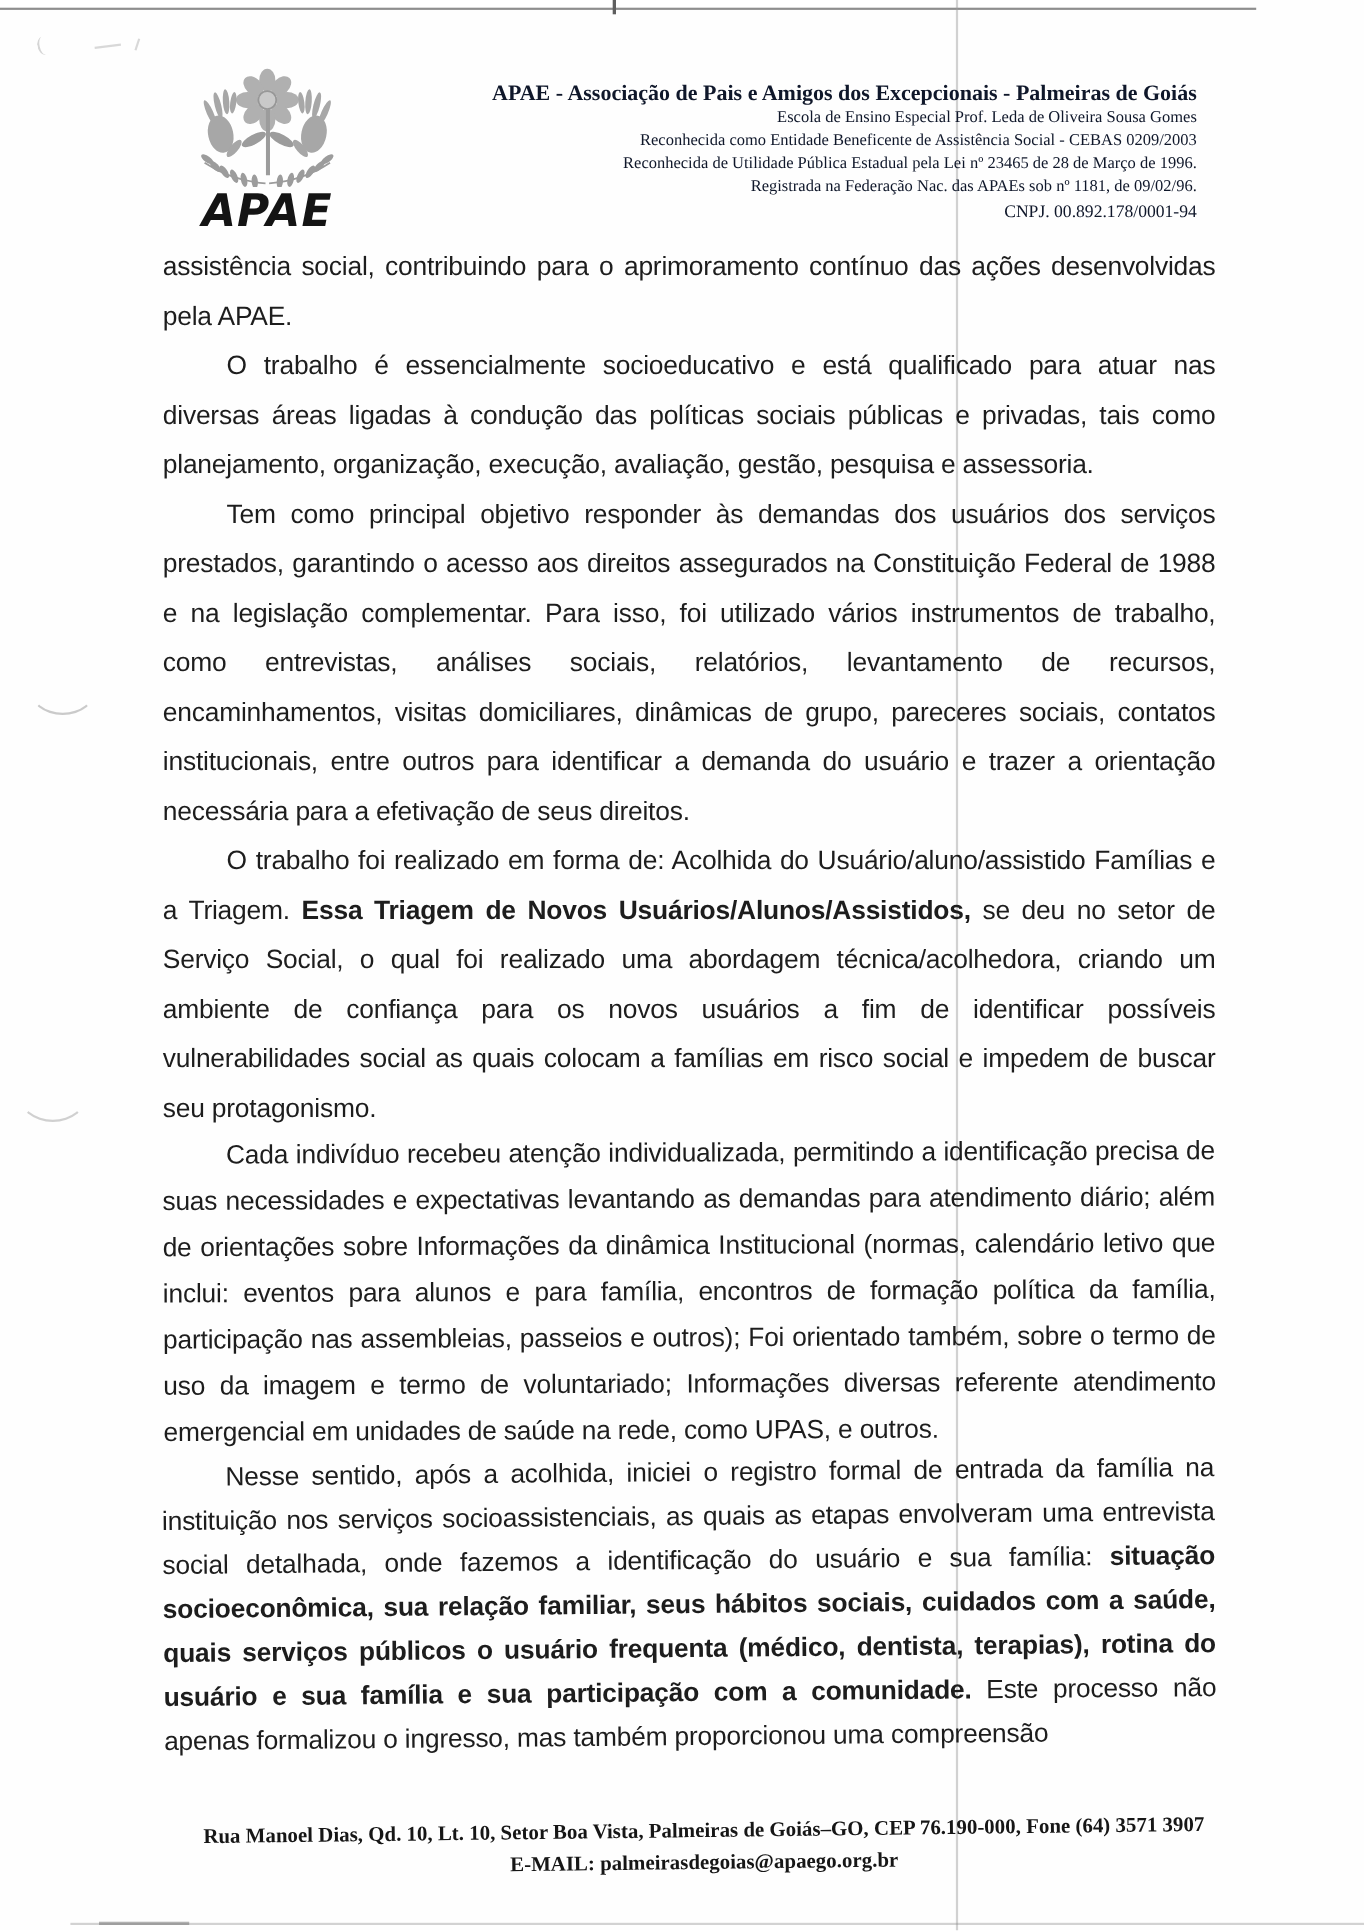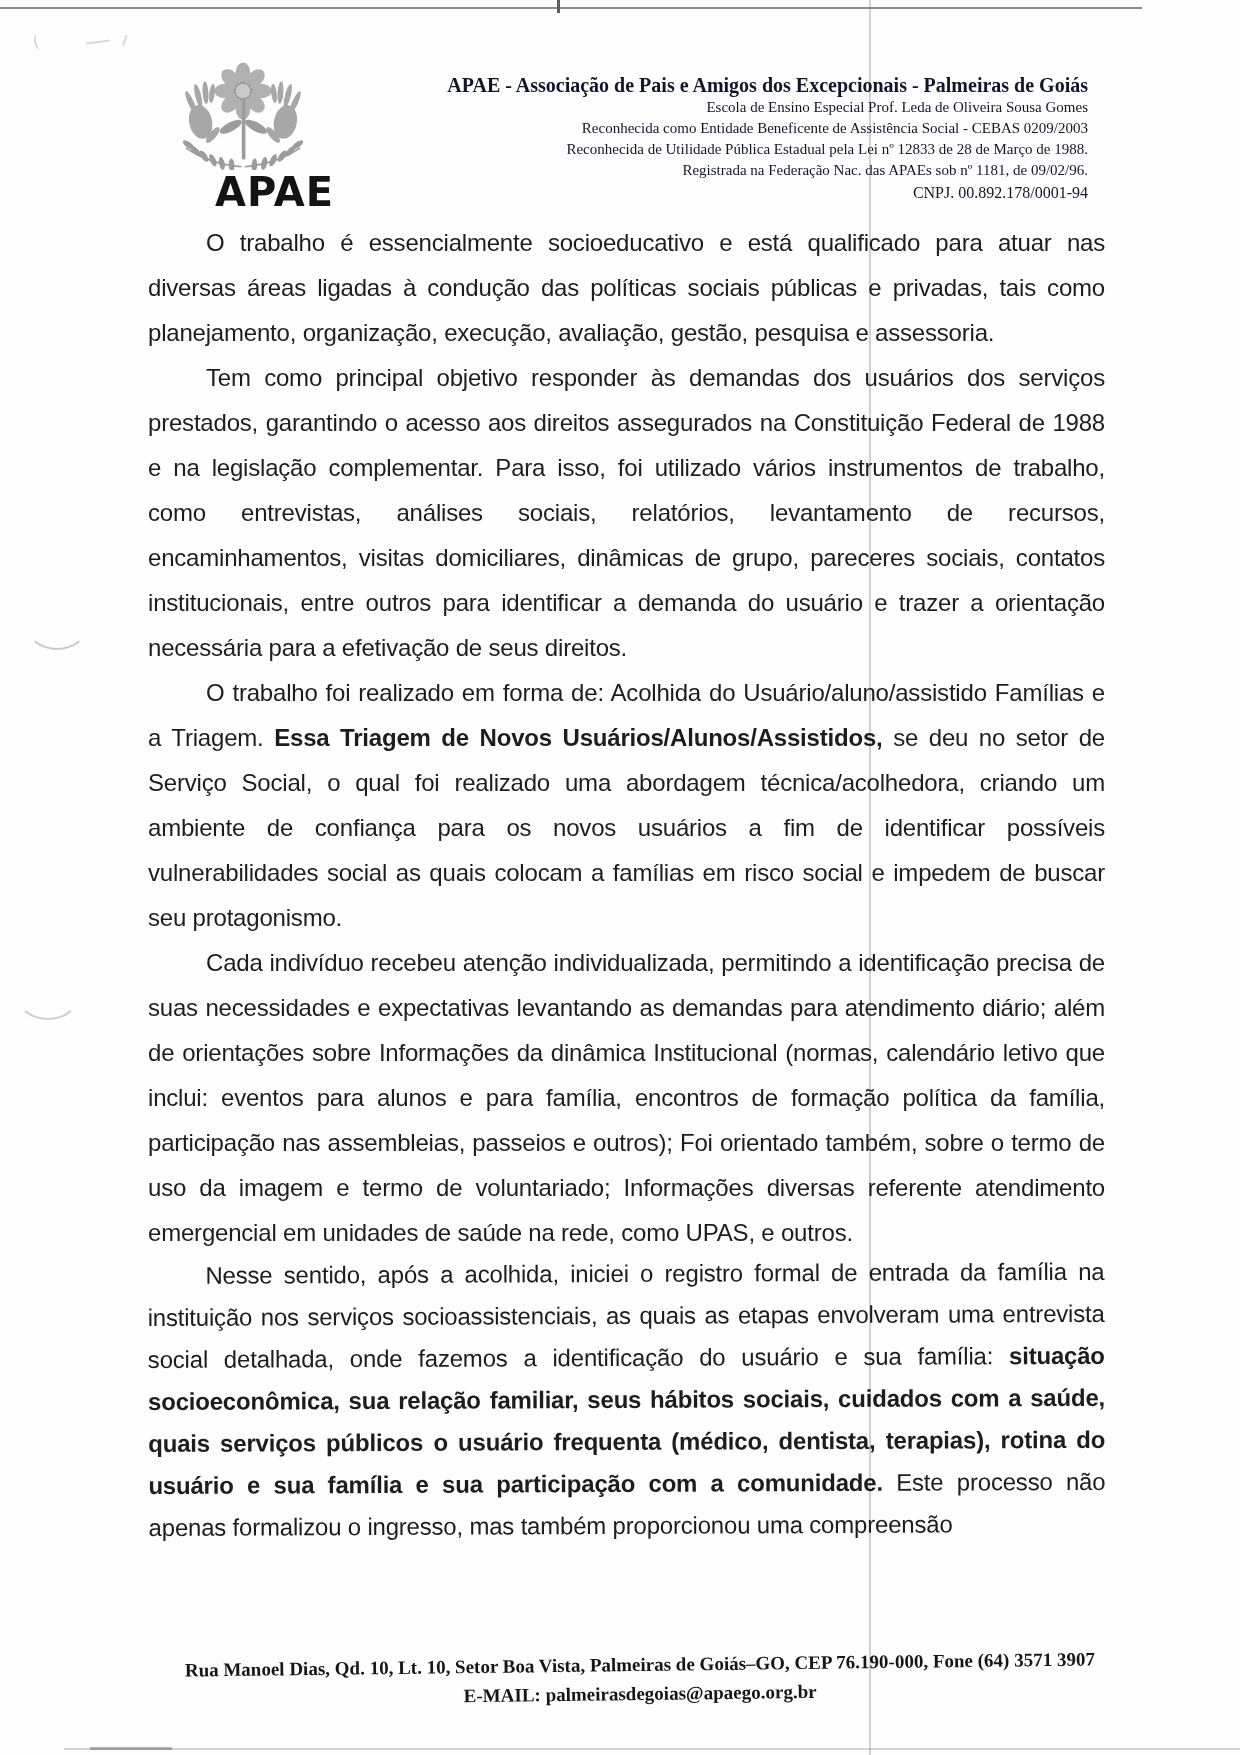--- a/index.html
+++ b/index.html
@@ -24,21 +24,21 @@
   .arc-mark-2 { position:absolute; left:16px; top:968px; width:60px; height:48px;
     border:2px solid transparent; border-bottom:2px solid rgba(140,140,140,0.4); border-radius:50%; }
   .pencil-paren { position:absolute; left:34px; top:33px; width:10px; height:17px;
     border-left:2px solid rgba(120,120,120,0.3); border-radius:50%; transform:rotate(-12deg); }
   .pencil-dash { position:absolute; left:86px; top:41px; width:24px; height:0;
     border-top:2px solid rgba(120,120,120,0.28); transform:rotate(-7deg); }
   .pencil-tick { position:absolute; left:118px; top:34px; width:6px; height:11px;
     border-right:2px solid rgba(120,120,120,0.28); transform:rotate(18deg); }
 
   
-  .logo { position:absolute; left:152px; top:60px; width:182px; text-align:right; }
+  .logo { position:absolute; left:152px; top:60px; width:182px; text-align:center;font-style:italic; }
   .logo svg { display:block; margin:0 auto; }
   .wordmark {
     font-family:"DejaVu Sans", sans-serif;
     font-weight:800; font-size:40px; letter-spacing:1px;
     color:#141414; line-height:40px; margin-top:2px;
     transform:scaleY(1.02);
   }
   .header-text {
     position:absolute; top:74px; right:152px; width:820px;
     text-align:right;
@@ -132,26 +132,27 @@
       </g>
       <use href="#laurel" transform="translate(200 0) scale(-1 1)"></use>
     </svg>
     <div class="wordmark">APAE</div>
   </div>
 
   <div class="header-text">
     <div class="hl1">APAE - Associação de Pais e Amigos dos Excepcionais - Palmeiras de Goiás</div>
     <div class="hl">Escola de Ensino Especial Prof. Leda de Oliveira Sousa Gomes</div>
     <div class="hl">Reconhecida como Entidade Beneficente de Assistência Social - CEBAS 0209/2003</div>
-    <div class="hl">Reconhecida de Utilidade Pública Estadual pela Lei nº 12833 de 28 de Março de 1988.</div>
+    <div class="hl">Reconhecida de Utilidade Pública Estadual pela Lei nº 23465 de 28 de Março de 1996.</div>
     <div class="hl">Registrada na Federação Nac. das APAEs sob nº 1181, de 09/02/96.</div>
     <div class="hl6">CNPJ. 00.892.178/0001-94</div>
   </div>
 
   <div class="doc-body">
+      <p class="para"><span>assistência social, contribuindo para o aprimoramento contínuo das ações desenvolvidas pela APAE.</span></p>
       <p class="para indent"><span>O trabalho é essencialmente socioeducativo e está qualificado para atuar nas diversas áreas ligadas à condução das políticas sociais públicas e privadas, tais como planejamento, organização, execução, avaliação, gestão, pesquisa e assessoria.</span></p>
       <p class="para indent"><span>Tem como principal objetivo responder às demandas dos usuários dos serviços prestados, garantindo o acesso aos direitos assegurados na Constituição Federal de 1988 e na legislação complementar. Para isso, foi utilizado vários instrumentos de trabalho, como entrevistas, análises sociais, relatórios, levantamento de recursos, encaminhamentos, visitas domiciliares, dinâmicas de grupo, pareceres sociais, contatos institucionais, entre outros para identificar a demanda do usuário e trazer a orientação necessária para a efetivação de seus direitos.</span></p>
       <p class="para indent"><span>O trabalho foi realizado em forma de: Acolhida do Usuário/aluno/assistido Famílias e a Triagem. </span><span class="bold">Essa Triagem de Novos Usuários/Alunos/Assistidos,</span><span> se deu no setor de Serviço Social, o qual foi realizado uma abordagem técnica/acolhedora, criando um ambiente de confiança para os novos usuários a fim de identificar possíveis vulnerabilidades social as quais colocam a famílias em risco social e impedem de buscar seu protagonismo.</span></p>
       <p class="para indent"><span>Cada indivíduo recebeu atenção individualizada, permitindo a identificação precisa de suas necessidades e expectativas levantando as demandas para atendimento diário; além de orientações  sobre Informações da dinâmica Institucional (normas, calendário letivo que inclui: eventos para alunos e para família, encontros de formação política da família, participação nas assembleias, passeios e outros); Foi orientado também, sobre o termo de uso da imagem e termo de voluntariado; Informações diversas referente atendimento emergencial em unidades de saúde na rede, como UPAS, e outros.</span></p>
       <p class="para indent"><span>Nesse sentido, após a acolhida, iniciei o registro formal de entrada da família na instituição nos serviços socioassistenciais, as quais as etapas envolveram uma entrevista social detalhada, onde fazemos a identificação do usuário e sua família: </span><span class="bold">situação socioeconômica, sua relação familiar, seus hábitos sociais, cuidados com a saúde, quais serviços públicos o usuário frequenta (médico, dentista, terapias), rotina do usuário e sua família e sua participação com a comunidade.</span><span> Este processo não apenas formalizou o ingresso, mas também proporcionou uma compreensão</span></p>
     </div>
 
   <div class="footer">
     <div class="footer-line1">Rua Manoel Dias, Qd. 10, Lt. 10, Setor Boa Vista, Palmeiras de Goiás–GO, CEP 76.190-000, Fone (64) 3571 3907</div>
     <div class="footer-line2">E-MAIL: palmeirasdegoias@apaego.org.br</div>

